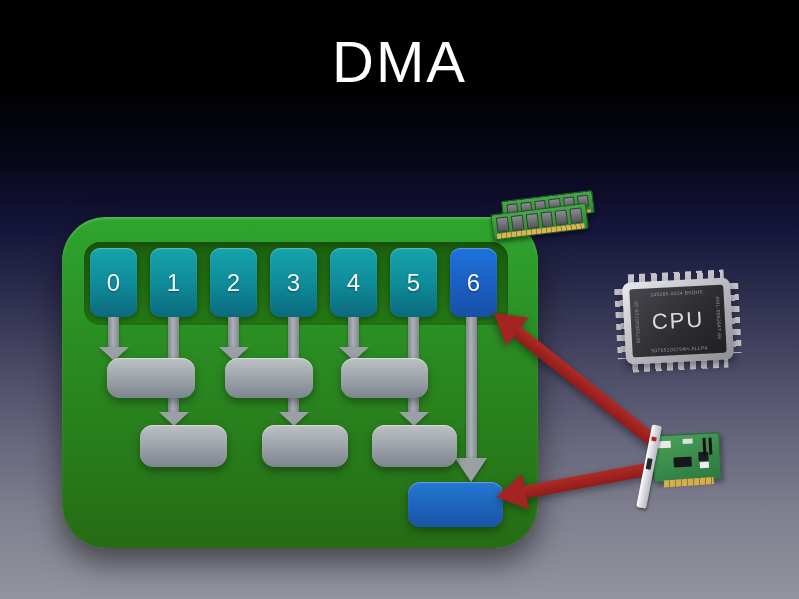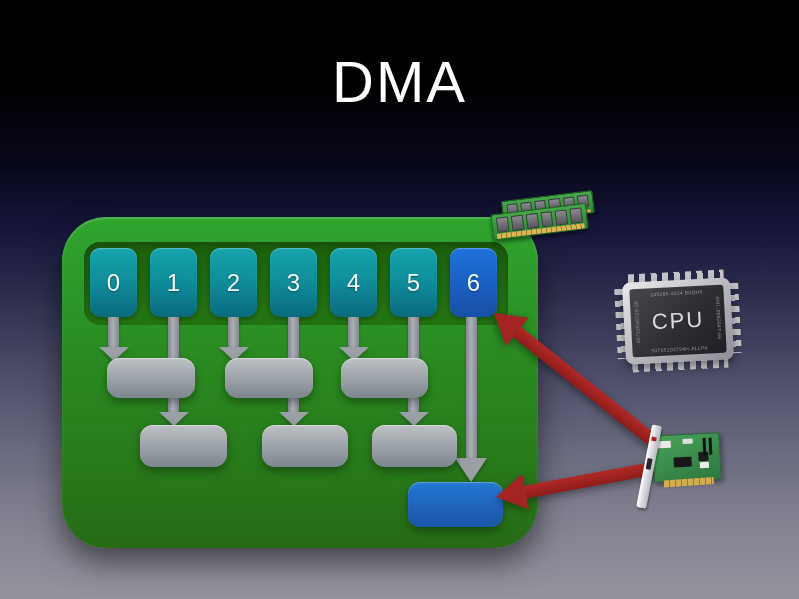--- a/index.html
+++ b/index.html
@@ -5,21 +5,21 @@
   html,body{margin:0;padding:0;background:#000;}
   .slide{
     position:relative;width:799px;height:599px;overflow:hidden;
     font-family:"Liberation Sans", sans-serif;
     background:linear-gradient(180deg,
       #000000 0%, #000000 14%, #07071a 27%, #15153a 38%,
       #2f2f4f 50%, #4c4c68 62%, #67677e 74%, #7e7e8e 85%, #94949e 100%);
   }
   
   .title{
-    position:absolute;top:48px;left:0;width:100%;text-align:center;
+    position:absolute;top:28px;left:0;width:100%;text-align:center;
     font-size:58px;font-weight:200;letter-spacing:2px;color:#ffffff;
   }
   
   .bank{
     position:absolute;left:62px;top:217px;width:476px;height:331px;
     border-radius:44px;
     background:linear-gradient(180deg,#2fa52f 0%,#2a8c22 40%,#266c15 100%);
     box-shadow:0 14px 30px rgba(0,0,0,.5), inset 0 2px 2px rgba(255,255,255,.18);
   }
   .strip{

